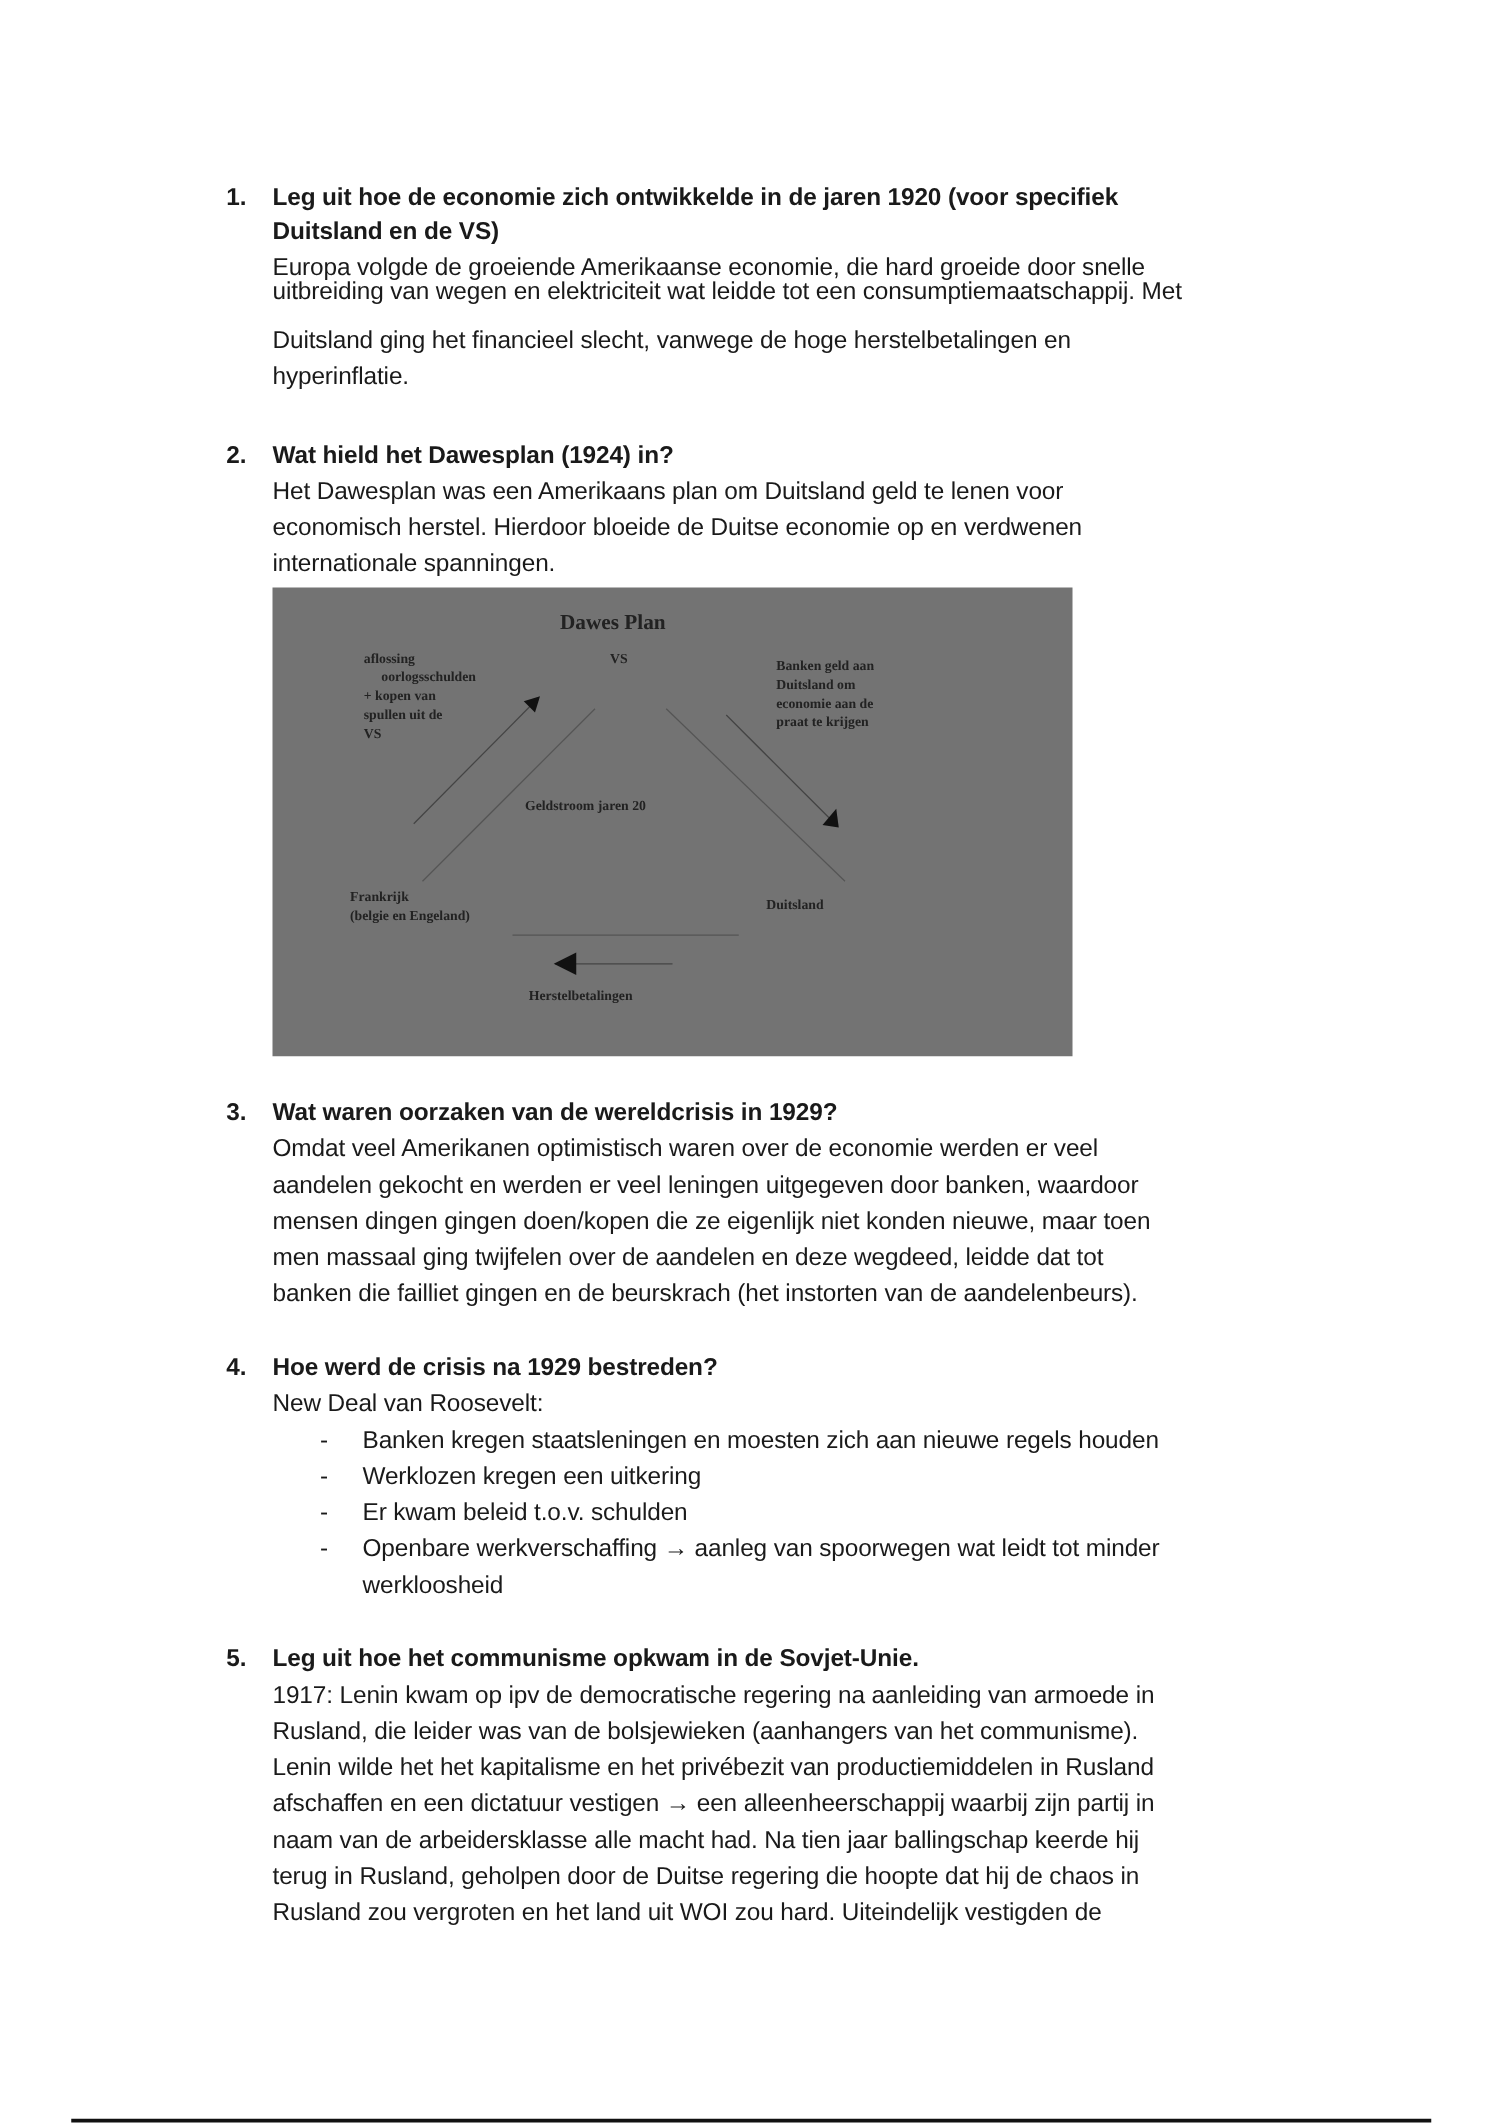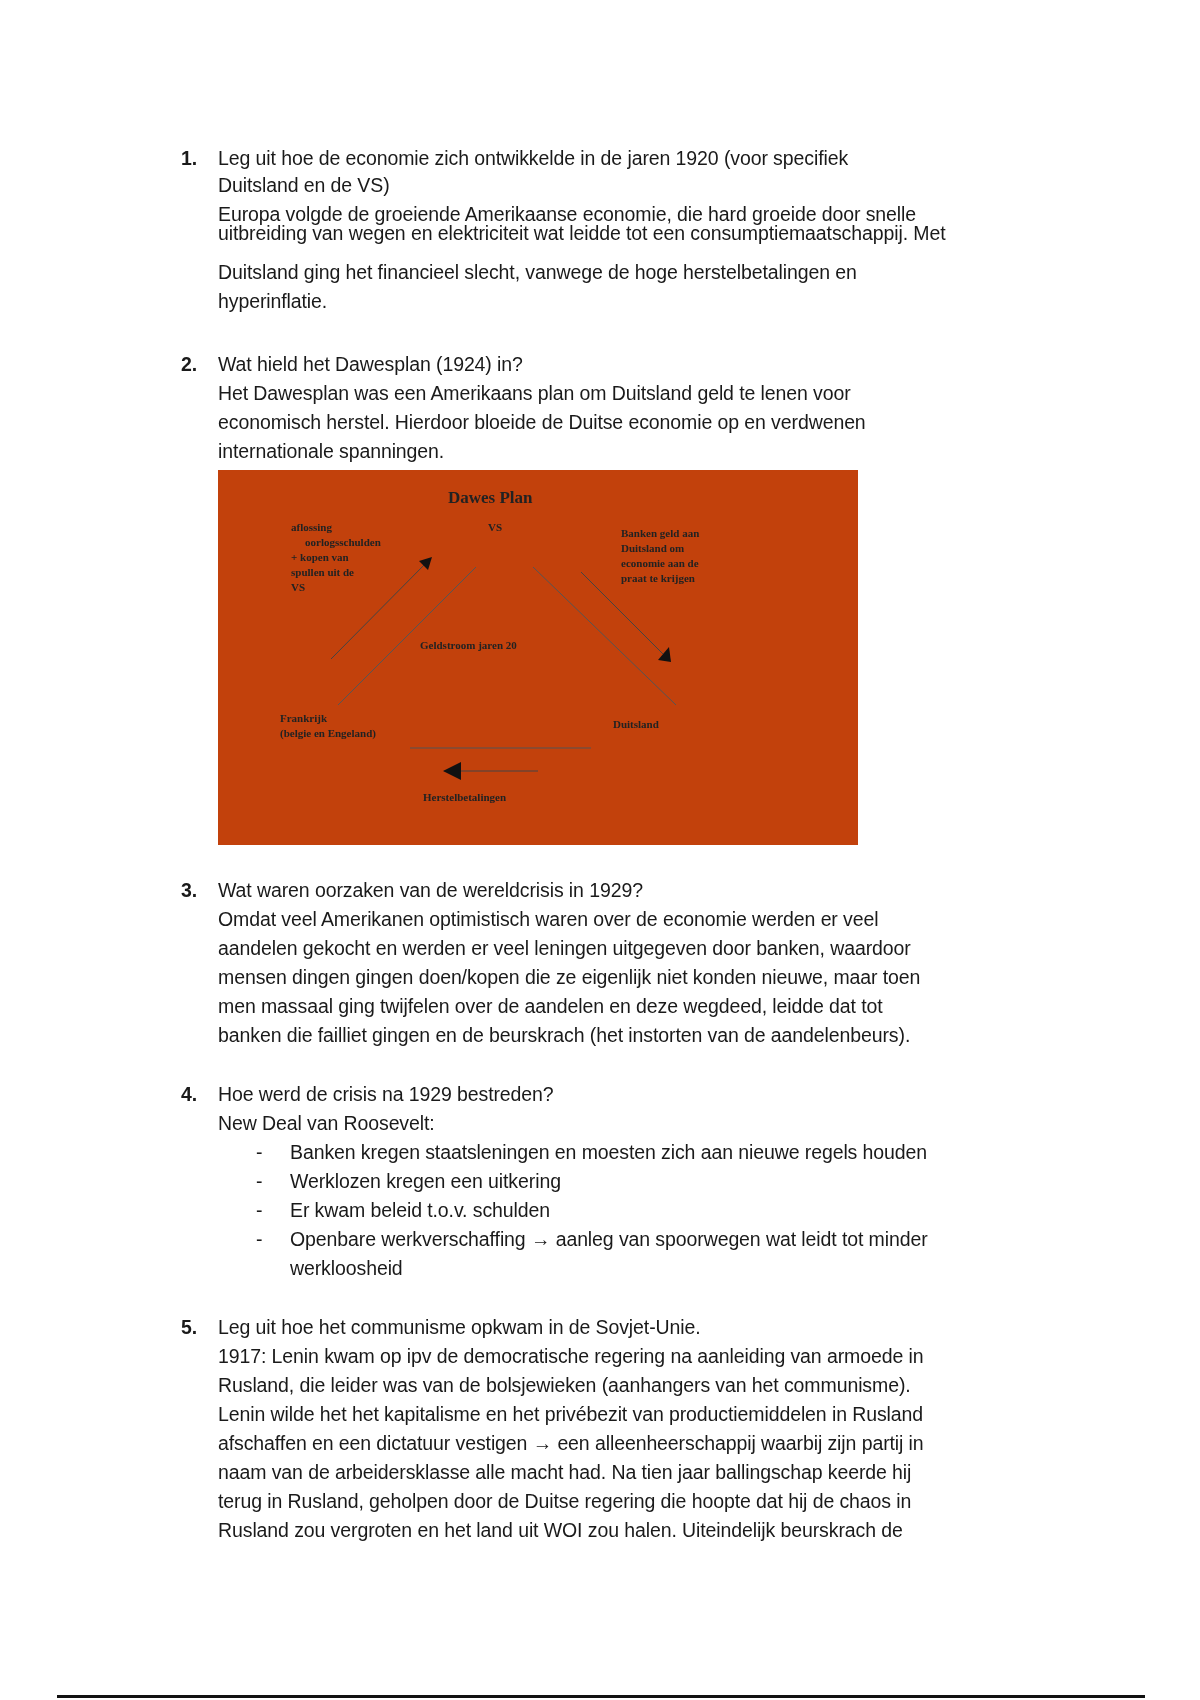--- a/index.html
+++ b/index.html
@@ -1,24 +1,24 @@
 <!DOCTYPE html>
 <html><head>
 <meta charset="utf-8">
 <style>
   html, body { margin: 0; padding: 0; background: #ffffff; }
   body { width: 1200px; height: 1700px; position: relative; overflow: hidden;
          font-family: "Liberation Sans", sans-serif; color: #1a1a1a; }
   .line { position: absolute; font-size: 19.5px; white-space: nowrap; line-height: 24px; letter-spacing: -0.1px; }
-  .q { font-weight: normal; }
+  .q { font-weight: bold; }
   .num { position: absolute; left: 181px; font-weight: bold; font-size: 19.5px; line-height: 24px; }
   .ans { left: 218px; }
   .bullet-dash { position: absolute; left: 256px; font-size: 19.5px; line-height: 24px; }
   .bullet-text { left: 290px; }
-  #diagram { position: absolute; left: 218px; top: 470px; width: 640px; height: 375px; background: #c2410c; }
+  #diagram { position: absolute; left: 218px; top: 470px; width: 640px; height: 375px; background: #737373; }
   #diagram svg { position: absolute; left: 0; top: 0; }
   .dtext { position: absolute; font-family: "Liberation Serif", serif; font-weight: bold; font-size: 11px; line-height: 15px; color: #222; white-space: nowrap; }
   .dtitle { font-size: 17px; }
   #footer-rule { position: absolute; left: 57px; top: 1695px; width: 1088px; height: 3px; background: #111; }
 </style>
 </head>
 <body>
 
 <div>
   <span class="num" style="top:146px">1.</span>
@@ -116,16 +116,16 @@
 
 <div>
   <span class="num" style="top:1315px">5.</span>
   <div class="line q ans" style="top:1315px">Leg uit hoe het communisme opkwam in de Sovjet-Unie.</div>
   <div class="line ans" style="top:1344px">1917: Lenin kwam op ipv de democratische regering na aanleiding van armoede in</div>
   <div class="line ans" style="top:1373px">Rusland, die leider was van de bolsjewieken (aanhangers van het communisme).</div>
   <div class="line ans" style="top:1402px">Lenin wilde het het kapitalisme en het privébezit van productiemiddelen in Rusland</div>
   <div class="line ans" style="top:1431px">afschaffen en een dictatuur vestigen → een alleenheerschappij waarbij zijn partij in</div>
   <div class="line ans" style="top:1460px">naam van de arbeidersklasse alle macht had. Na tien jaar ballingschap keerde hij</div>
   <div class="line ans" style="top:1489px">terug in Rusland, geholpen door de Duitse regering die hoopte dat hij de chaos in</div>
-  <div class="line ans" style="top:1518px">Rusland zou vergroten en het land uit WOI zou halen. Uiteindelijk beurskrach de</div>
+  <div class="line ans" style="top:1518px">Rusland zou vergroten en het land uit WOI zou hard. Uiteindelijk vestigden de</div>
 </div>
 
 <div id="footer-rule"></div>
 
 </body></html>

